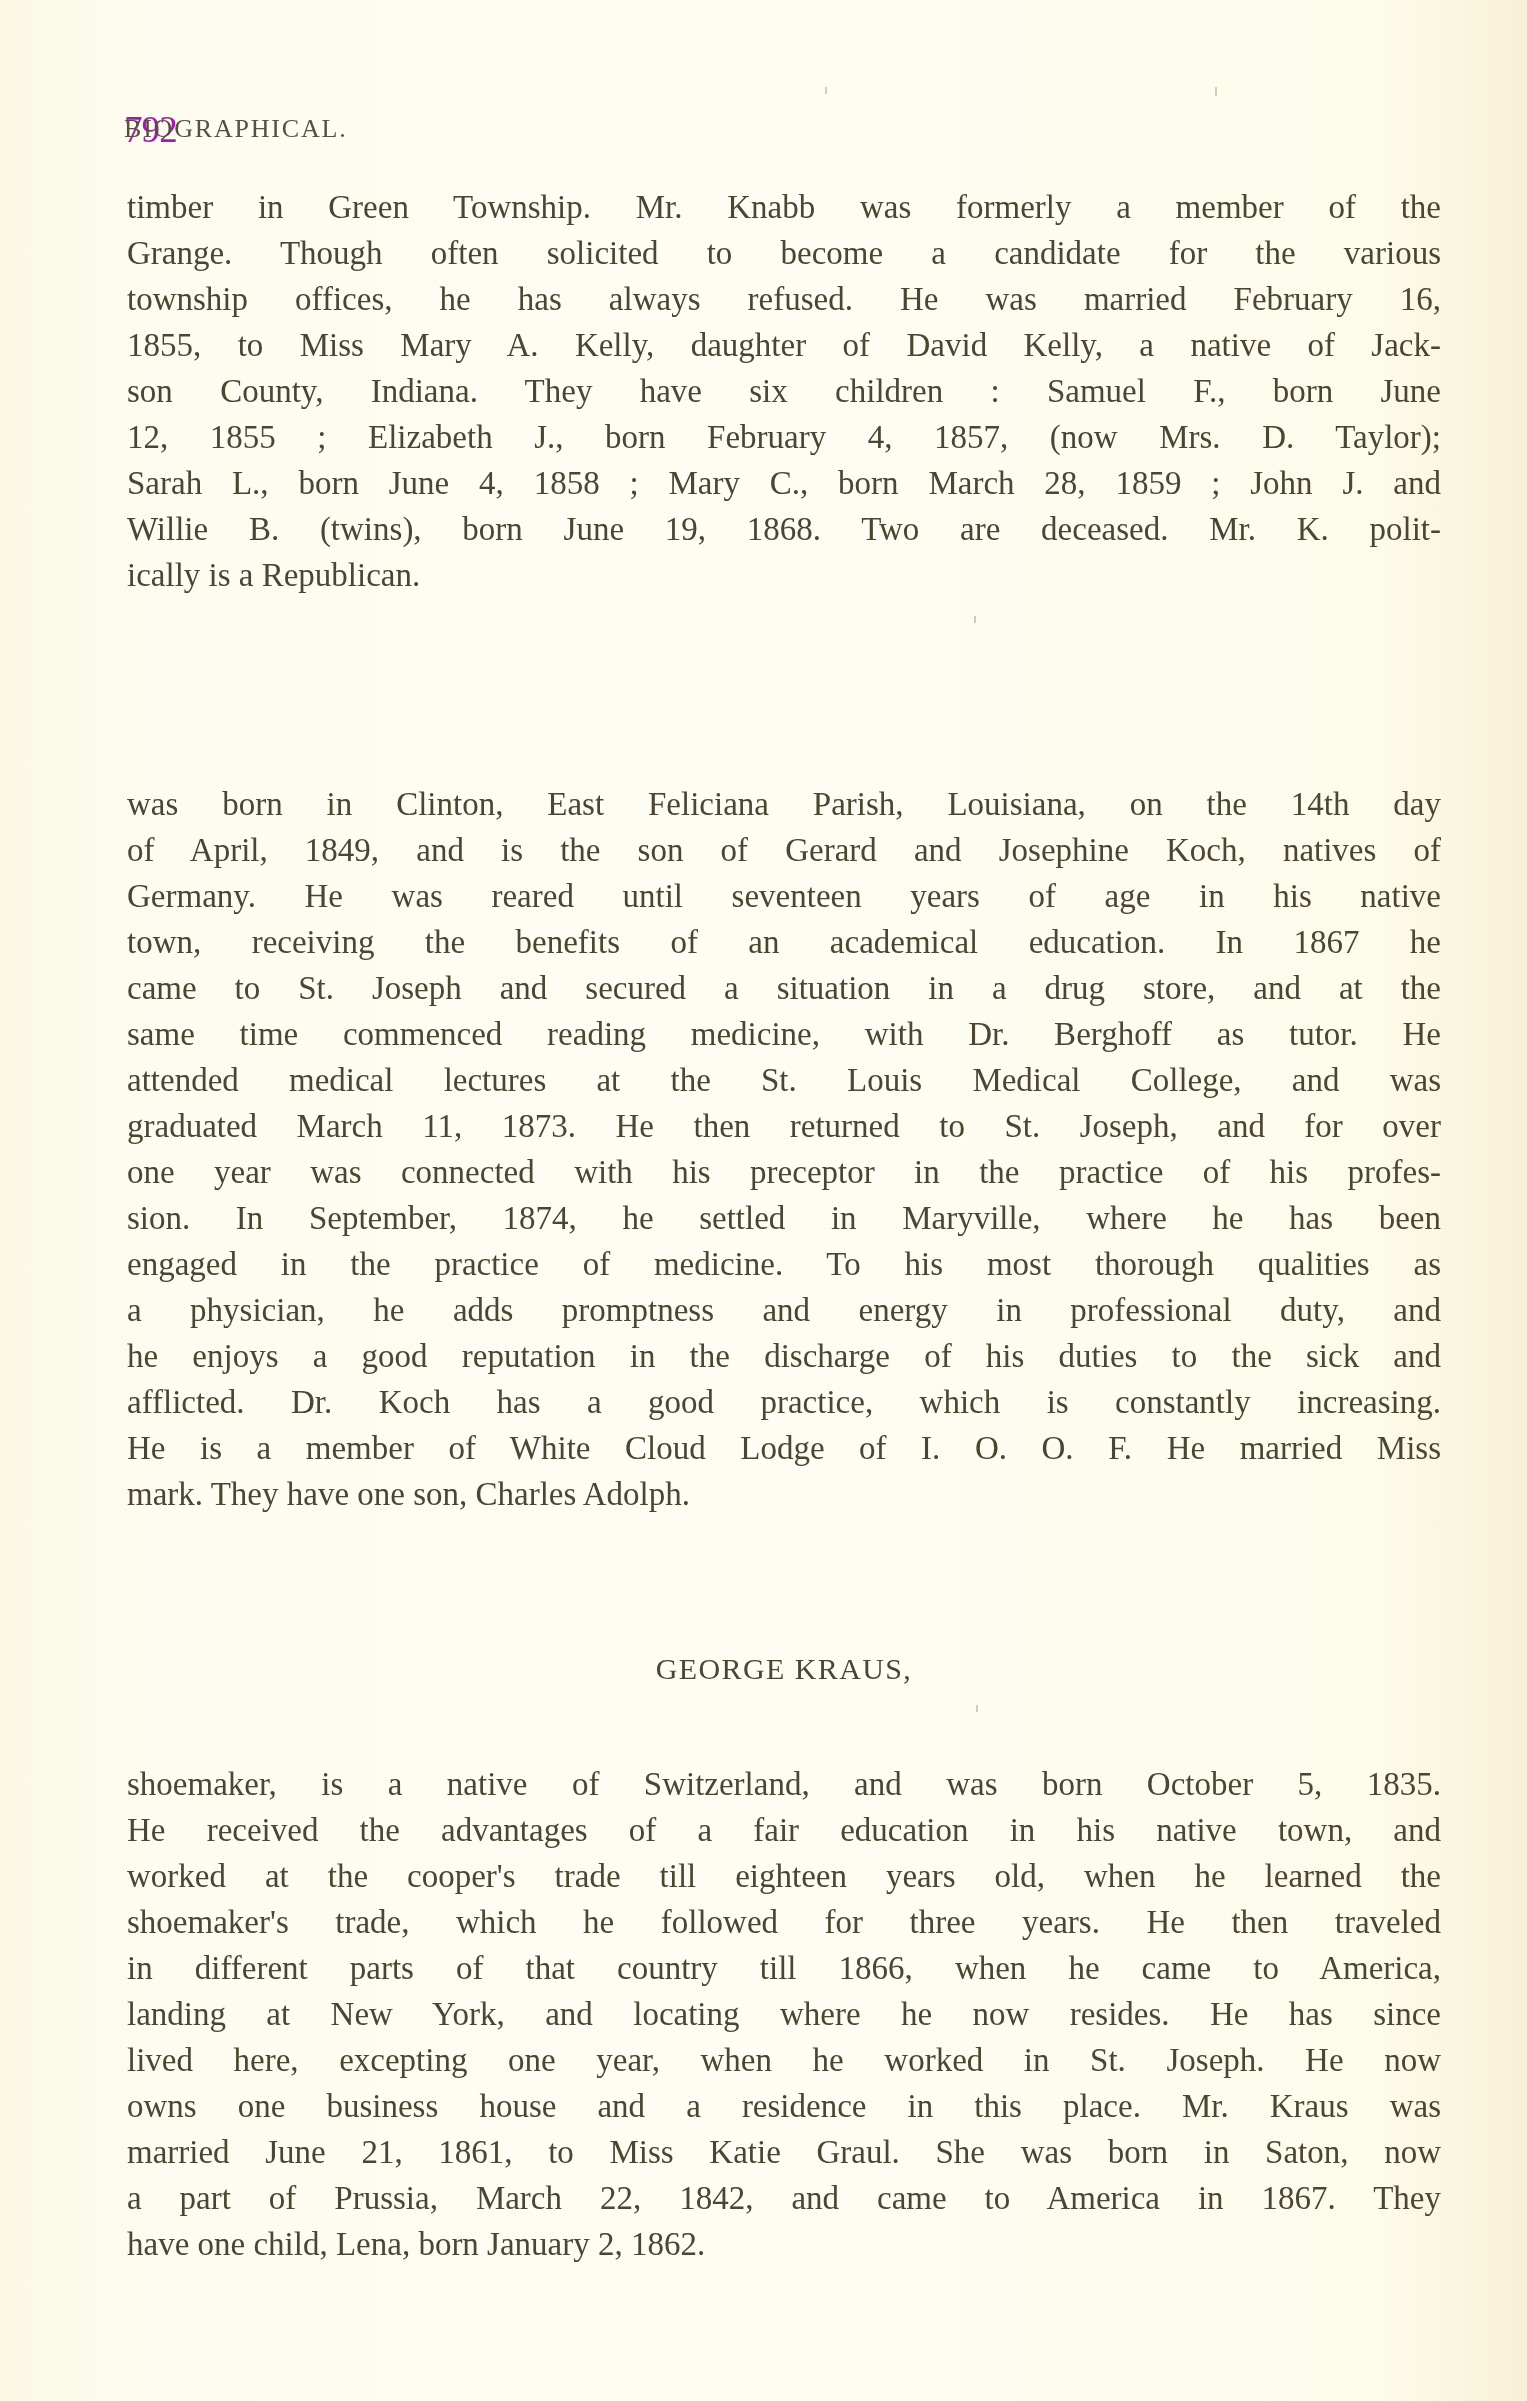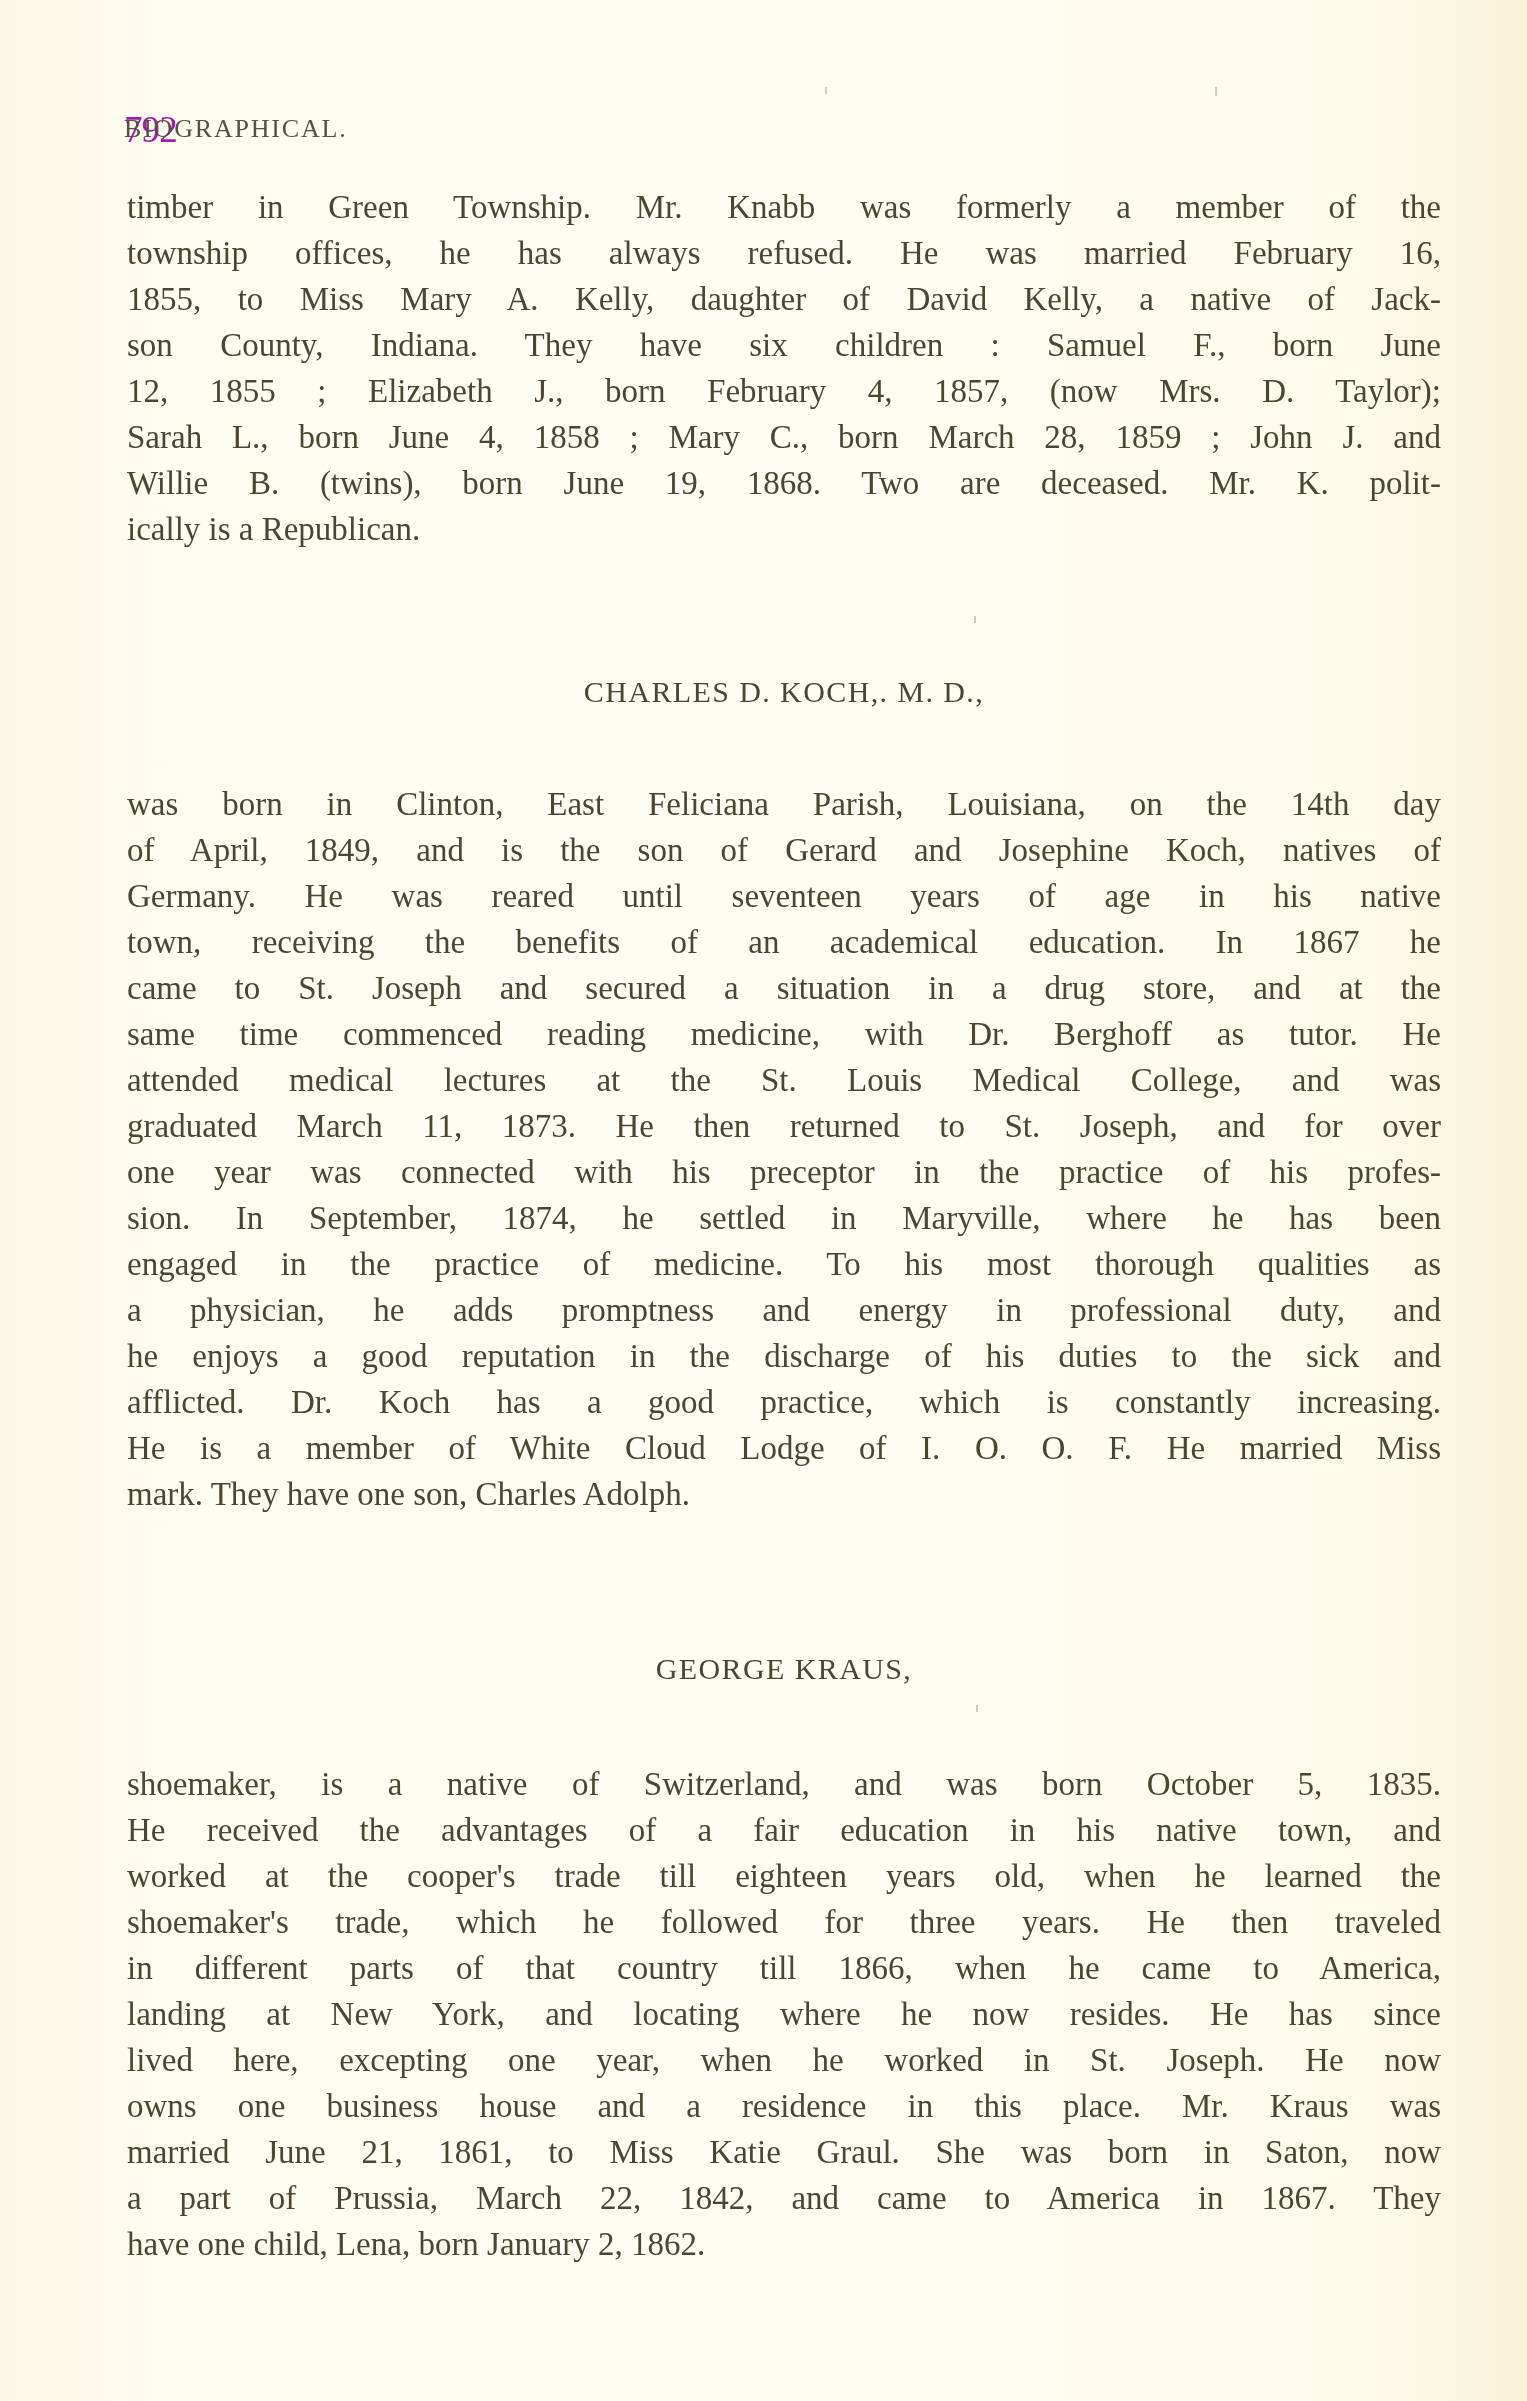--- a/index.html
+++ b/index.html
@@ -93,30 +93,30 @@
 
 <div class="page">
 
   <div class="running-head">
     <span class="page-number">792</span>
     <span class="running-title">BIOGRAPHICAL.</span>
   </div>
 
   <div class="text-block" id="para-1">
     <span class="line">timber in Green Township.  Mr. Knabb was formerly a member of the</span>
+    <span class="line">Grange.  Though often solicited to become a candidate for the various</span>
     <span class="line">township offices, he has always refused.  He was married February 16,</span>
     <span class="line">1855, to Miss Mary A. Kelly, daughter of David Kelly, a native of Jack-</span>
     <span class="line">son County, Indiana.  They have six children : Samuel F., born June</span>
     <span class="line">12, 1855 ; Elizabeth J., born February 4, 1857, (now Mrs. D. Taylor);</span>
     <span class="line">Sarah L., born June 4, 1858 ; Mary C., born March 28, 1859 ; John J. and</span>
     <span class="line">Willie B. (twins), born June 19, 1868.  Two are deceased.  Mr. K. polit-</span>
     <span class="line last">ically is a Republican.</span>
   </div>
 
-  <div class="heading" id="heading-koch">CHARLES D. KOCH,. M. D.,</div>
 
   <div class="text-block" id="para-2">
     <span class="line">was born in Clinton, East Feliciana Parish, Louisiana, on the 14th day</span>
     <span class="line">of April, 1849, and is the son of Gerard and Josephine Koch, natives of</span>
     <span class="line">Germany.  He was reared until seventeen years of age in his native</span>
     <span class="line">town, receiving the benefits of an academical education.  In 1867 he</span>
     <span class="line">came to St. Joseph and secured a situation in a drug store, and at the</span>
     <span class="line">same time commenced reading medicine, with Dr. Berghoff as tutor.  He</span>
     <span class="line">attended medical lectures at the St. Louis Medical College, and was</span>
     <span class="line">graduated March 11, 1873.  He then returned to St. Joseph, and for over</span>

